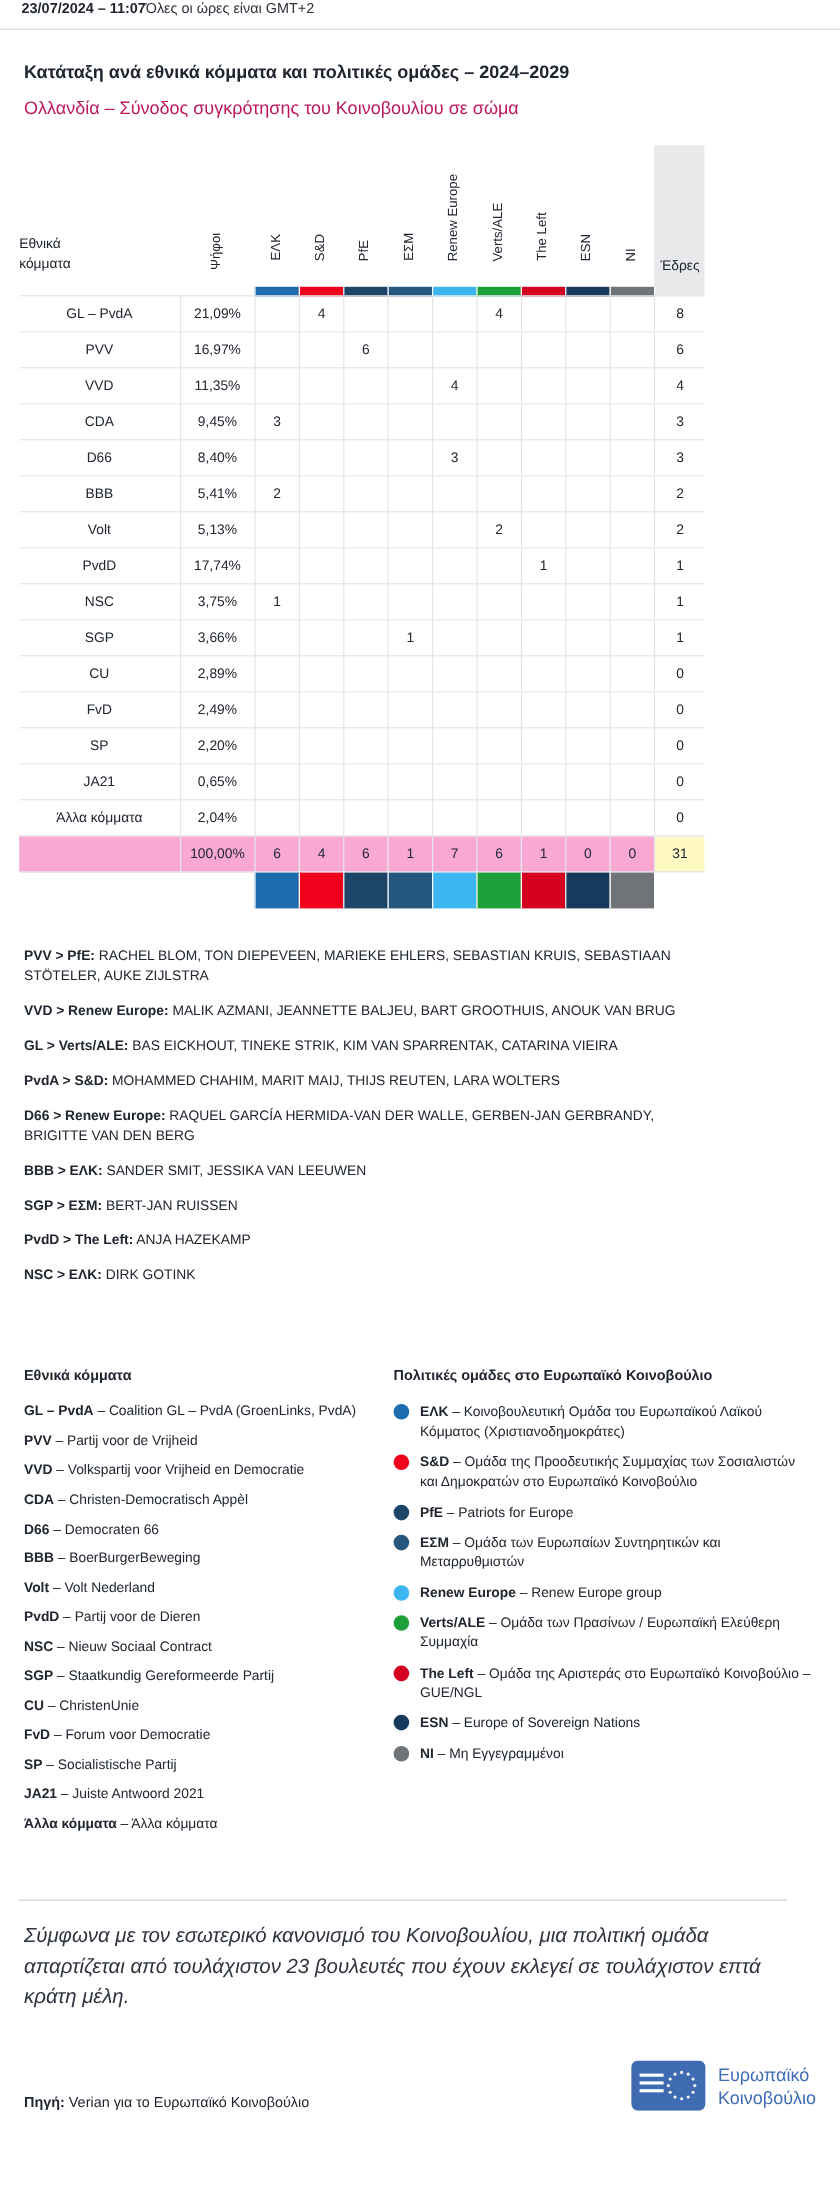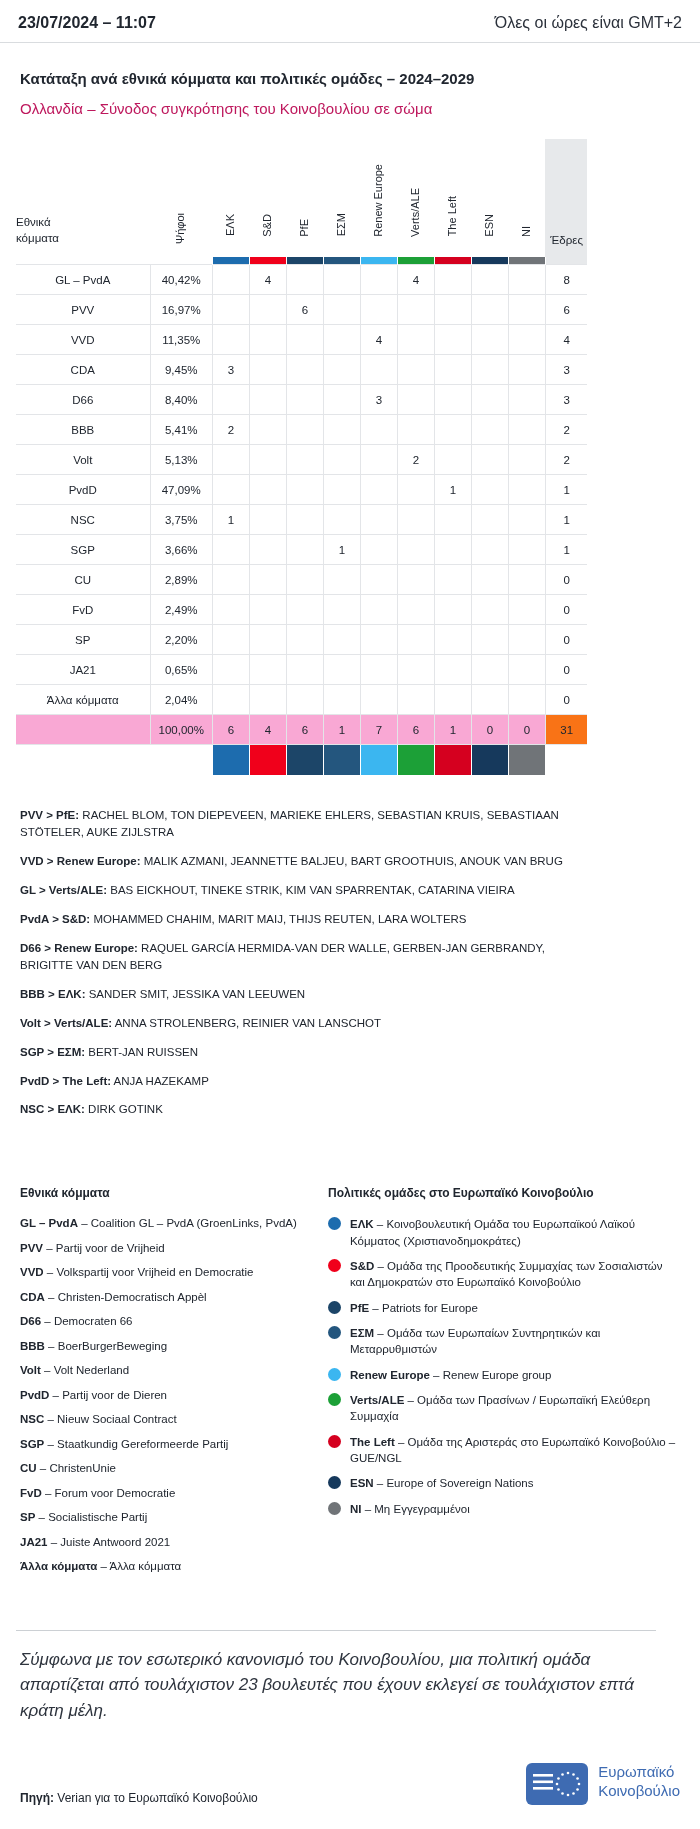--- a/index.html
+++ b/index.html
@@ -8,25 +8,24 @@
     width: 700px;
     min-height: 1829px;
     background: #ffffff;
     font-family: "Liberation Sans", sans-serif;
     color: #20262f;
   }
 
   
   .topbar {
     display: flex;
-    justify-content: space-between;
     align-items: baseline;
-    padding: 14px 18px 10px 18px;
+    padding: 0 18px 10px 18px;
     border-bottom: 1px solid #d9dcdf;
-    font-size: 16px;
+    font-size: 12px;
   }
   .topbar .dt { font-weight: 700; }
   .topbar .tz { color: #2b313b; font-weight: 400; }
 
   
   .titles { padding: 26px 20px 0 20px; }
   .page-title { font-size: 15px; font-weight: 700; margin: 0; line-height: 1.3; }
   .page-subtitle { font-size: 15px; font-weight: 400; color: #be185d; margin-top: 11px; }
 
   
@@ -69,21 +68,21 @@
     border: 1px solid #e3e5e8;
     height: 30px;
     padding: 0 8px;
     text-align: center;
     font-weight: 400;
   }
   td.party { text-align: left; font-weight: 700; }
   td.votes { text-align: right; padding-right: 12px; }
   td.seats { font-weight: 700; }
   tr.total td { font-weight: 700; background: #f9a8d4; height: 33px; }
-  tr.total td.seats { background: #f97316; }
+  tr.total td.seats { background: #fef9c3; }
 
   
   .meps { padding: 32px 20px 0 20px; }
   .meps p {
     margin: 0 0 11px 0;
     font-size: 11.5px;
     line-height: 1.55;
     max-width: 565px;
   }
   .b { font-weight: 700; }
@@ -114,21 +113,21 @@
     line-height: 1.5;
     max-width: 640px;
   }
   .sourcebar {
     display: flex;
     justify-content: space-between;
     align-items: flex-end;
     padding: 40px 20px 30px 20px;
   }
   .source { font-size: 12px; }
-  .eplogo { display: flex; align-items: flex-start; padding-left: 20px; }
+  .eplogo { display: flex; align-items: flex-end; padding-left: 20px; }
   .eplogo svg { display: block; }
   .eplogo-text {
     margin-left: 10px;
     color: #3e6bb2;
     font-size: 15px;
     line-height: 1.25;
   }
 </style>
 </head>
 <body>
@@ -181,21 +180,21 @@
         <td class="bar" style="background: rgb(59, 182, 240);"></td>
         <td class="bar" style="background: rgb(28, 160, 55);"></td>
         <td class="bar" style="background: rgb(213, 0, 31);"></td>
         <td class="bar" style="background: rgb(22, 57, 92);"></td>
         <td class="bar" style="background: rgb(112, 116, 120);"></td>
       </tr>
     </thead>
     <tbody>
       <tr>
         <td class="party">GL – PvdA</td>
-        <td class="votes">40,42%</td>
+        <td class="votes">21,09%</td>
         <td class="cell"></td>
         <td class="cell">4</td>
         <td class="cell"></td>
         <td class="cell"></td>
         <td class="cell"></td>
         <td class="cell">4</td>
         <td class="cell"></td>
         <td class="cell"></td>
         <td class="cell"></td>
         <td class="seats">8</td>
@@ -279,21 +278,21 @@
         <td class="cell"></td>
         <td class="cell"></td>
         <td class="cell">2</td>
         <td class="cell"></td>
         <td class="cell"></td>
         <td class="cell"></td>
         <td class="seats">2</td>
       </tr>
       <tr>
         <td class="party">PvdD</td>
-        <td class="votes">47,09%</td>
+        <td class="votes">17,74%</td>
         <td class="cell"></td>
         <td class="cell"></td>
         <td class="cell"></td>
         <td class="cell"></td>
         <td class="cell"></td>
         <td class="cell"></td>
         <td class="cell">1</td>
         <td class="cell"></td>
         <td class="cell"></td>
         <td class="seats">1</td>
@@ -426,21 +425,20 @@
     </tbody>
   </table>
 
 <div class="meps">
     <p><span class="b">PVV &gt; PfE:</span> RACHEL BLOM, TON DIEPEVEEN, MARIEKE EHLERS, SEBASTIAN KRUIS, SEBASTIAAN STÖTELER, AUKE ZIJLSTRA</p>
     <p><span class="b">VVD &gt; Renew Europe:</span> MALIK AZMANI, JEANNETTE BALJEU, BART GROOTHUIS, ANOUK VAN BRUG</p>
     <p><span class="b">GL &gt; Verts/ALE:</span> BAS EICKHOUT, TINEKE STRIK, KIM VAN SPARRENTAK, CATARINA VIEIRA</p>
     <p><span class="b">PvdA &gt; S&amp;D:</span> MOHAMMED CHAHIM, MARIT MAIJ, THIJS REUTEN, LARA WOLTERS</p>
     <p><span class="b">D66 &gt; Renew Europe:</span> RAQUEL GARCÍA HERMIDA-VAN DER WALLE, GERBEN-JAN GERBRANDY, BRIGITTE VAN DEN BERG</p>
     <p><span class="b">BBB &gt; ΕΛΚ:</span> SANDER SMIT, JESSIKA VAN LEEUWEN</p>
-    <p><span class="b">Volt &gt; Verts/ALE:</span> ANNA STROLENBERG, REINIER VAN LANSCHOT</p>
     <p><span class="b">SGP &gt; ΕΣΜ:</span> BERT-JAN RUISSEN</p>
     <p><span class="b">PvdD &gt; The Left:</span> ANJA HAZEKAMP</p>
     <p><span class="b">NSC &gt; ΕΛΚ:</span> DIRK GOTINK</p>
   </div>
 
 <div class="legend">
   <div class="leg-left">
     <h3>Εθνικά  κόμματα</h3>
     <div>
         <p><span class="b">GL – PvdA</span> – Coalition GL – PvdA (GroenLinks, PvdA)</p>

